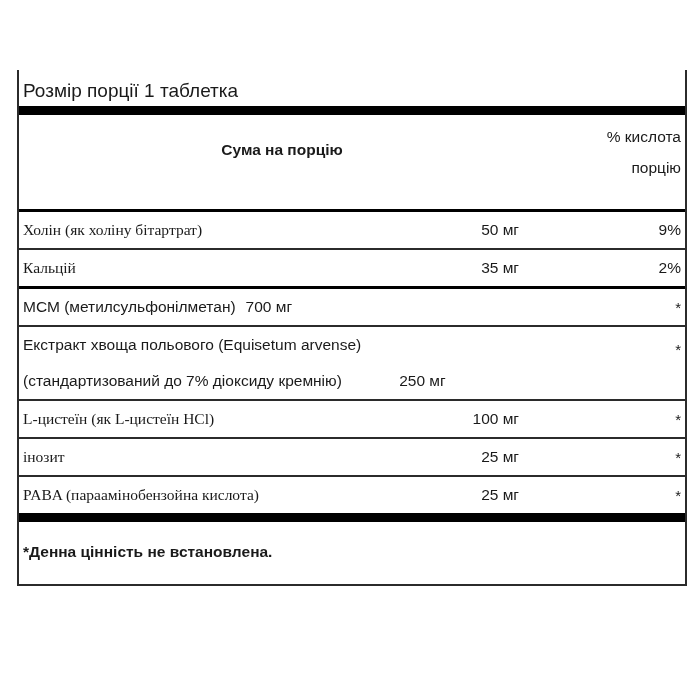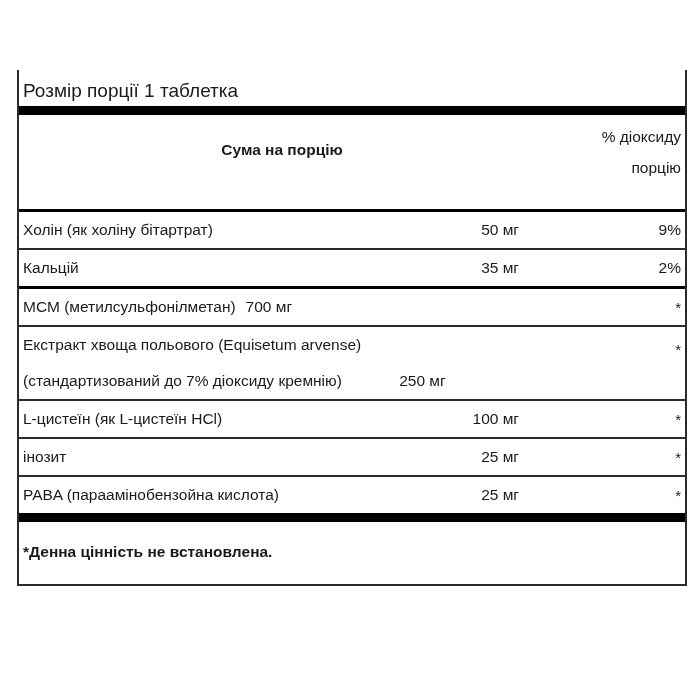--- a/index.html
+++ b/index.html
@@ -112,20 +112,21 @@
     white-space: nowrap;
   }
   .row-dv.star {
     font-size: 15px;
     align-items: center;
   }
 
   
   .row.aligned .row-name {
     flex: 0 0 auto;
+    font-family: Liberation Serif, serif;
   }
   .row.aligned .row-amount {
     position: absolute;
     left: 0;
     width: 500px;
     text-align: right;
     padding-left: 0;
   }
 
   
@@ -158,21 +159,21 @@
 
 <div class="panel">
 
   <div class="serving-line">Розмір порції 1 таблетка</div>
 
   <div class="bar-thick"></div>
 
   <div class="header-block">
     <div class="header-amount">Сума на порцію</div>
     <div class="header-dv">
-      <span>% діоксиду</span>
+      <span>% кислота</span>
       <span>порцію</span>
     </div>
   </div>
 
   <div class="rule-medium"></div>
 
   <div class="row aligned">
     <div class="row-inner">
       <div class="row-name">Холін (як холіну бітартрат)</div>
       <div class="row-amount">50 мг</div>

